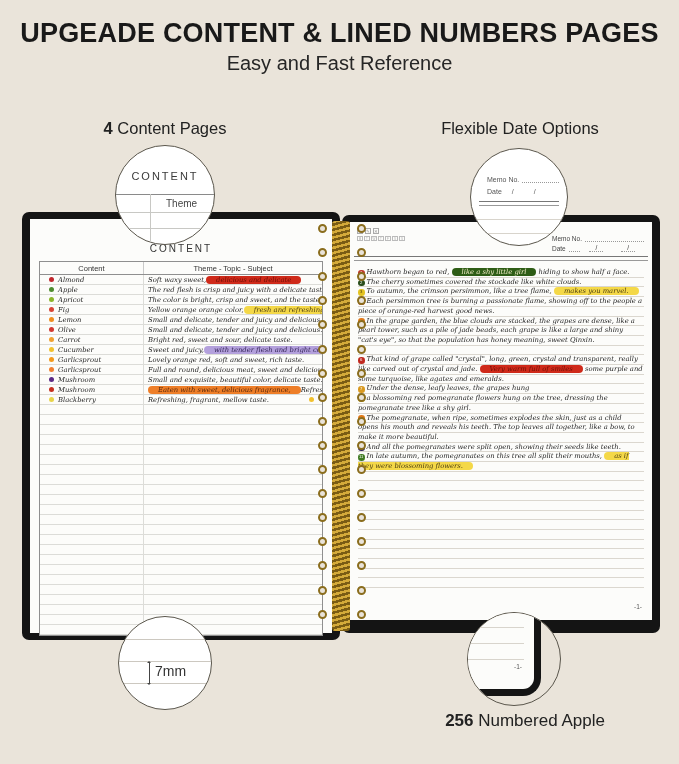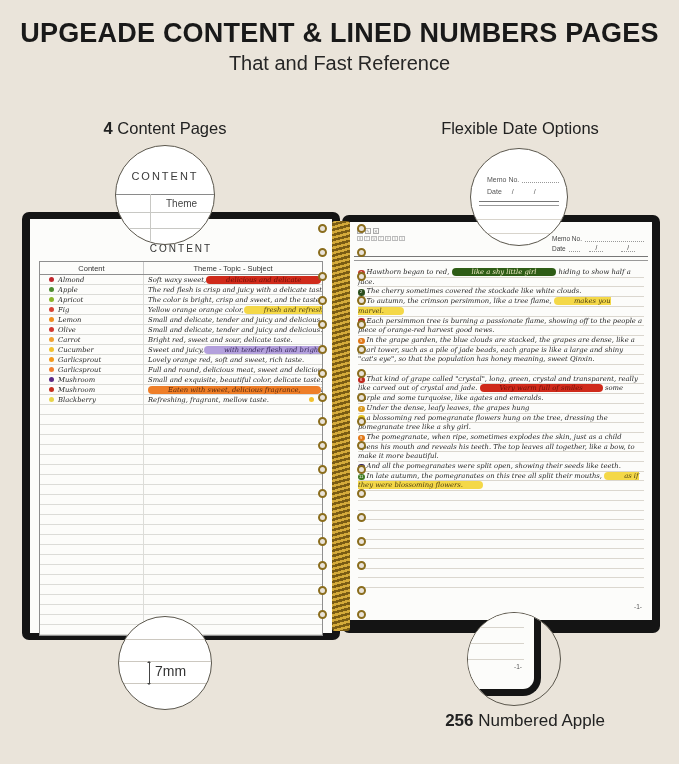--- a/index.html
+++ b/index.html
@@ -62,21 +62,21 @@
   .th2{flex:1;display:flex;align-items:center;justify-content:center;}
   .trow{display:flex;height:10px;border-bottom:1px solid #dcdcd8;box-sizing:border-box;}
   .tc1{width:104px;border-right:1px solid #dcdcd8;display:flex;align-items:center;gap:4px;
        padding-left:9px;box-sizing:border-box;}
   .tc2{flex:1;display:flex;align-items:center;padding-left:4px;font-size:6.8px;overflow:hidden;}
   .script{font-family:"DejaVu Serif",serif;font-style:italic;color:#222;text-align:center;}
   .fname{font-size:6.8px;}
   .fruit{width:5px;height:5px;border-radius:50%;flex:none;}
   .fruit.trail{margin-left:auto;margin-right:8px;}
   .tc2 span{white-space:nowrap;}
-  .hl{border-radius:4px;padding:0 20px;}
+  .hl{border-radius:4px;padding:0 10px;}
   .hl-red{background:#cf2a1a;color:#6e0f05;}
   .hl-yellow{background:#f4d848;color:#4a3c10;}
   .hl-purple{background:#b3a0dc;color:#342457;}
   .hl-orange{background:#ee7e28;color:#58280a;}
   .hl-green{background:#2e5d16;color:#f3edc8;}
   
   .hicons{position:absolute;left:7px;top:6px;z-index:3;}
   .hrow1{display:flex;gap:2px;}
   .box6{width:6px;height:6px;border:1px solid #aaa;color:#999;font-size:4.5px;
         display:flex;align-items:center;justify-content:center;box-sizing:border-box;}
@@ -99,21 +99,21 @@
   .enum.dark{color:#4a3c10;}
   .entry-spacer{height:9.7px;}
   .pagenum{position:absolute;right:10px;bottom:10px;font-size:6.5px;color:#555;z-index:3;}
 </style>
 </head>
 <body>
 
 <div class="canvas">
 
   <div class="title">UPGEADE CONTENT &amp; LINED NUMBERS PAGES</div>
-  <div class="subtitle">That and Fast Reference</div>
+  <div class="subtitle">Easy and Fast Reference</div>
 
   <div class="callout" style="left:55px;top:119px;">
     <b>4</b><span> Content Pages</span>
   </div>
   <div class="callout" style="left:410px;top:119px;">
     <b></b><span>Flexible Date Options</span>
   </div>
 
   <div class="cover" style="left:22px;top:212px;width:318px;height:428px;"></div>
   <div class="cover" style="left:342px;top:215px;width:318px;height:418px;"></div>

